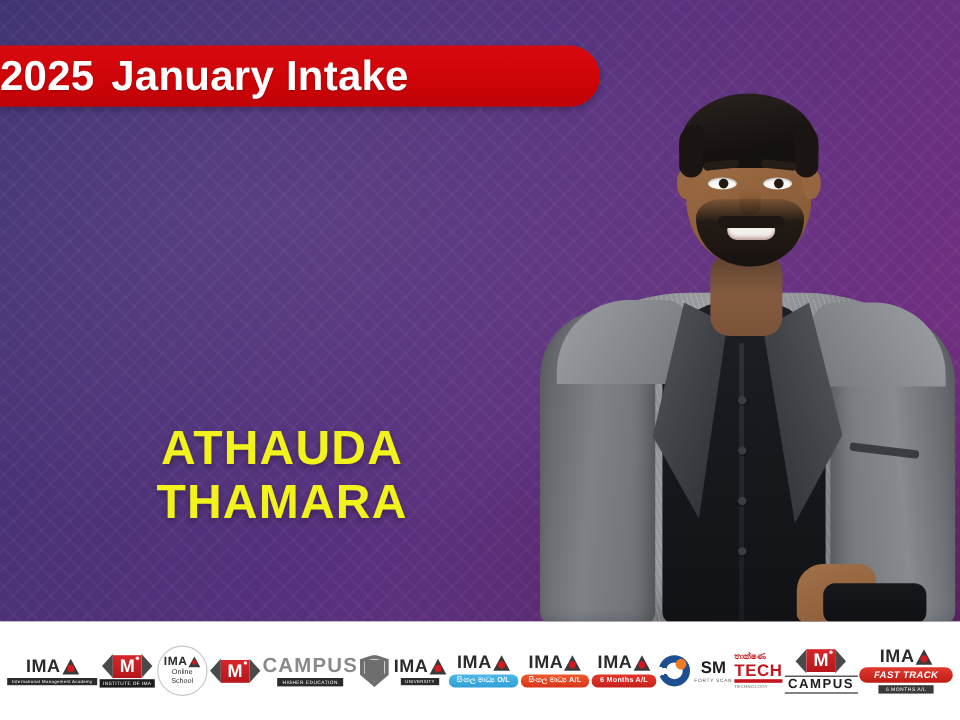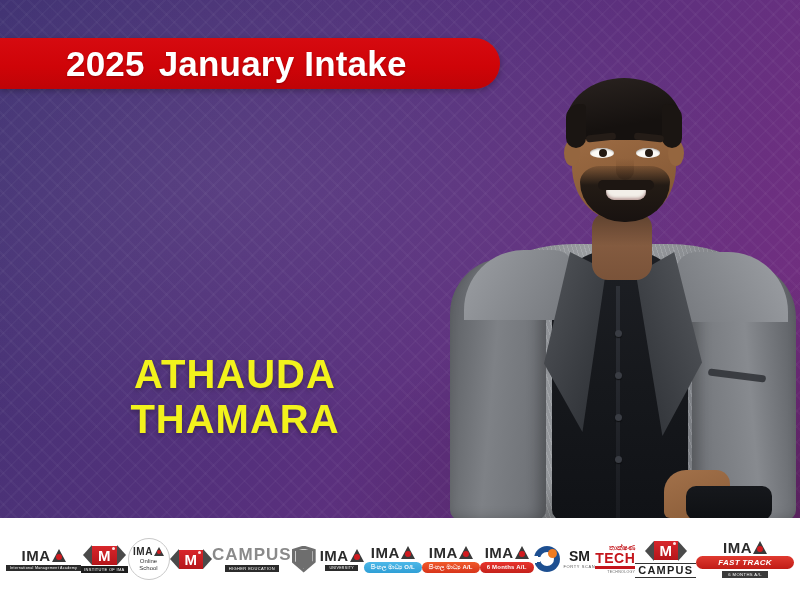--- a/index.html
+++ b/index.html
@@ -35,21 +35,21 @@
   
   .ribbon{
     position:absolute;left:0;top:38px;width:500px;height:51px;
     background:linear-gradient(180deg,#d60a10 0%,#cf0408 55%,#bf0307 100%);
     border-top-right-radius:26px;border-bottom-right-radius:26px;
     box-shadow:0 2px 6px rgba(0,0,0,.28);
     display:flex;align-items:center;
   }
   .ribbon-text{
     color:#fff;font-size:35px;font-weight:bold;letter-spacing:.2px;
-    margin-left:66px;white-space:nowrap;line-height:1;
+    white-space:nowrap;line-height:1;
     text-shadow:0 1px 2px rgba(0,0,0,.25);
   }
   .ribbon-text .yr{margin-right:14px;}
 
   
   .course-title{
     position:absolute;left:136px;top:118px;
     color:#ffffff;font-size:112px;font-weight:bold;line-height:1;
     letter-spacing:1px;
     text-shadow:0 3px 10px rgba(0,0,0,.22);
@@ -344,40 +344,40 @@
     background:#fff;
   }
   .sm-mark::after{
     content:"";position:absolute;left:14px;top:3px;width:9px;height:9px;border-radius:50%;
     background:#f07c22;
   }
   .sm-txt{font-size:14px;font-weight:bold;color:#1d1d1d;line-height:1;}
   .sm-sub{font-size:4px;color:#555;letter-spacing:.6px;margin-top:1px;}
 
   
-  .tech-wrap{display:flex;flex-direction:column;align-items:flex-end;}
+  .tech-wrap{display:flex;flex-direction:column;align-items:flex-start;}
   .tech-si{font-size:7px;color:#c4161c;font-weight:bold;line-height:1;}
   .tech-word{
     font-size:14px;font-weight:bold;color:#c4161c;line-height:1;letter-spacing:.5px;
     position:relative;
   }
   .tech-bar{width:100%;height:3px;background:#c4161c;margin-top:1px;}
   .tech-sub{font-size:3.6px;color:#666;margin-top:1px;letter-spacing:.3px;}
 
   
   .eng-word{
     font-size:11px;font-weight:bold;color:#1d1d1d;letter-spacing:1.2px;
     border-top:1px solid #333;border-bottom:1px solid #333;padding:1px 3px;margin-top:2px;line-height:1;
   }
 
   
   .ft-badge{
     background:linear-gradient(180deg,#e03a30,#c01c16);
     color:#fff;font-size:8px;font-weight:bold;font-style:italic;
-    padding:2px 22px;border-radius:9px;margin-top:1px;letter-spacing:.3px;white-space:nowrap;
+    padding:2px 12px;border-radius:9px;margin-top:1px;letter-spacing:.3px;white-space:nowrap;
   }
   .ft-sub{
     background:#3a3a3a;color:#fff;font-size:4.2px;padding:1px 6px;margin-top:2px;
     letter-spacing:.4px;white-space:nowrap;
   }
 </style>
 </head>
 <body>
 
 <div id="poster">

